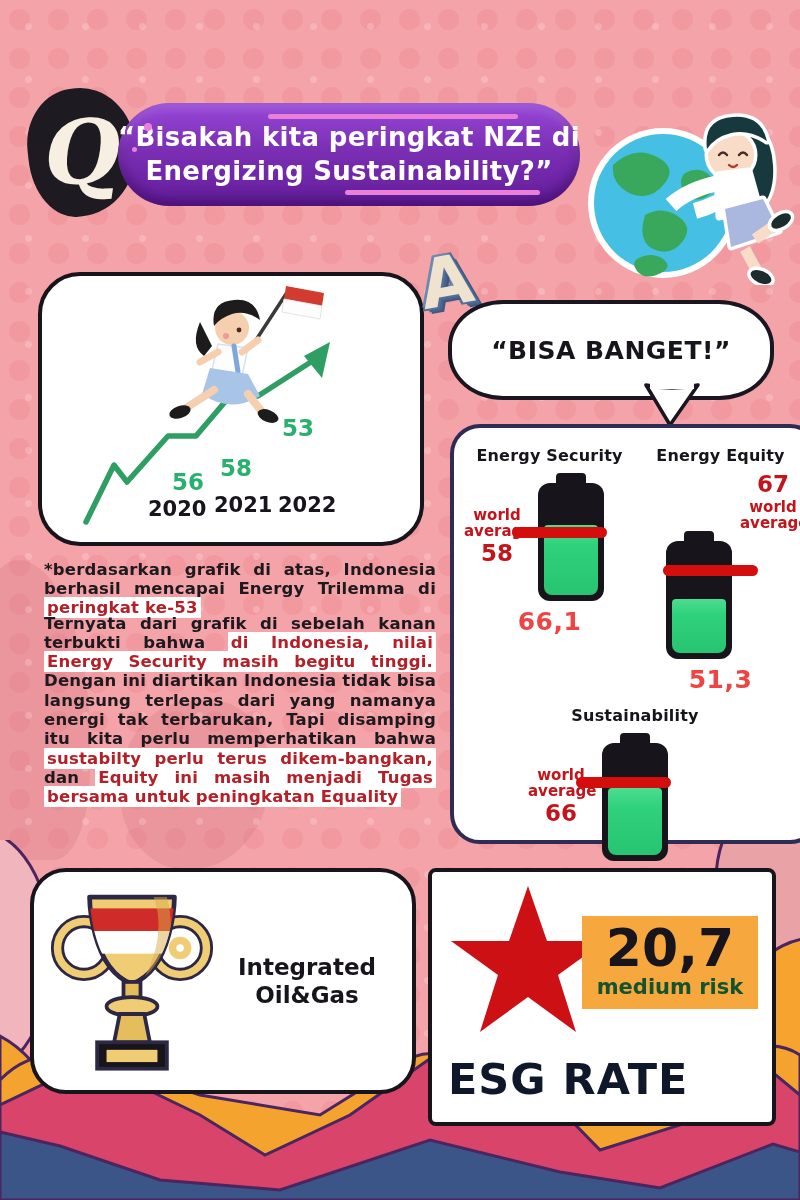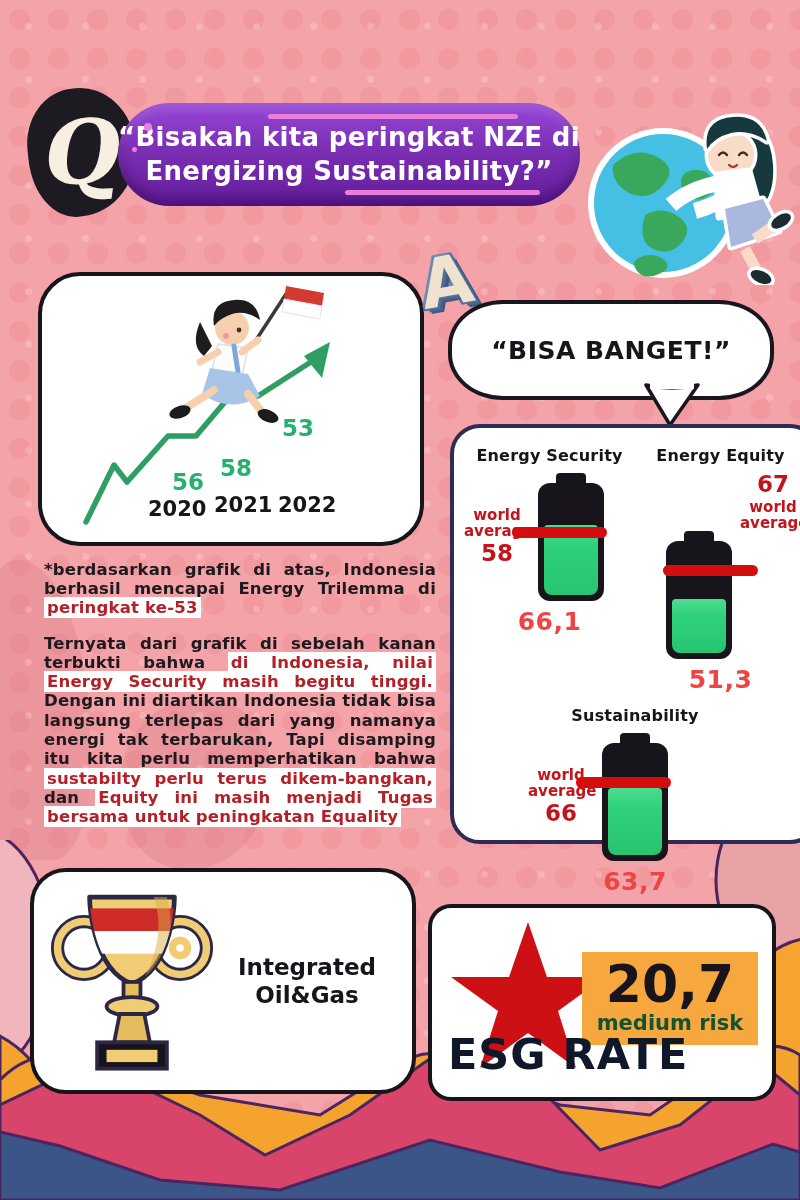--- a/index.html
+++ b/index.html
@@ -30,21 +30,21 @@
   .accent-bottom{position:absolute;bottom:11px;right:40px;width:195px;height:5px;background:#ea7fd9;border-radius:3px;}
   .sparkle{position:absolute;background:#ea7fd9;border-radius:50%;}
 
   
   .card{position:absolute;background:#fff;border:4px solid #18141c;z-index:2;}
   .chart-card{left:38px;top:272px;width:378px;height:266px;border-radius:42px;}
   .battery-card{left:450px;top:424px;width:370px;height:420px;border-radius:30px;border-color:#2e2c55;
     padding:18px 10px 0;box-sizing:border-box;display:grid;grid-template-columns:1fr 1fr;row-gap:14px;}
   .rank-card{left:30px;top:868px;width:386px;height:226px;border-radius:36px;
     display:flex;align-items:center;box-sizing:border-box;padding:12px 14px;}
-  .esg-card{left:428px;top:868px;width:348px;height:197px;border-radius:23px;box-sizing:border-box;margin-top:36px;}
+  .esg-card{left:428px;top:868px;width:348px;height:258px;border-radius:8px;box-sizing:border-box;}
 
   
   .lbl-green{fill:#27b06e;font-weight:bold;font-size:23px;}
   .lbl-year{fill:#17141c;font-weight:bold;font-size:21px;}
 
   
   .a-letter{position:absolute;left:420px;top:248px;z-index:2;transform:rotate(-10deg);
     font-weight:bold;font-size:68px;line-height:1;color:#efe3cf;
     text-shadow:2px 2px 0 #51719c,4px 4px 0 #48648e,6px 6px 0 #3f577c,-2px -2px 0 #6b8ab0,
       -2px 2px 0 #51719c,2px -2px 0 #51719c;}
@@ -72,21 +72,21 @@
   .side-right .avg{grid-column:3;justify-self:start;margin-left:8px;}
   .avg-words{font-size:15px;text-align:center;width:66px;}
   .avg-num{font-size:23px;margin-top:3px;}
   .num-first .avg-num{order:-1;margin:0 0 3px;}
   .battery-value{font-weight:bold;font-size:25px;color:#ef4444;margin-top:6px;letter-spacing:.5px;}
 
   
   .para{position:absolute;left:44px;width:392px;z-index:2;font-weight:bold;font-size:16.5px;
     line-height:1.17;letter-spacing:.2px;color:#1c1a1f;text-align:justify;}
   .para-note{top:543px;}
-  .para-analysis{top:617px;}
+  .para-analysis{top:597px;}
   .para .hl{color:#b42028;background:#ffffff;padding:1px 3px;
     -webkit-box-decoration-break:clone;box-decoration-break:clone;}
 
   
   .rank-right{flex:1;display:flex;flex-direction:column;align-items:center;justify-content:center;}
   .rank-box{background:#f6a73e;padding:5px 18px;font-weight:bold;font-size:38px;color:#17141c;
     letter-spacing:1px;margin-bottom:8px;}
   .rank-line{font-weight:bold;font-size:23px;color:#17141c;line-height:1.22;text-align:center;}
 
   

